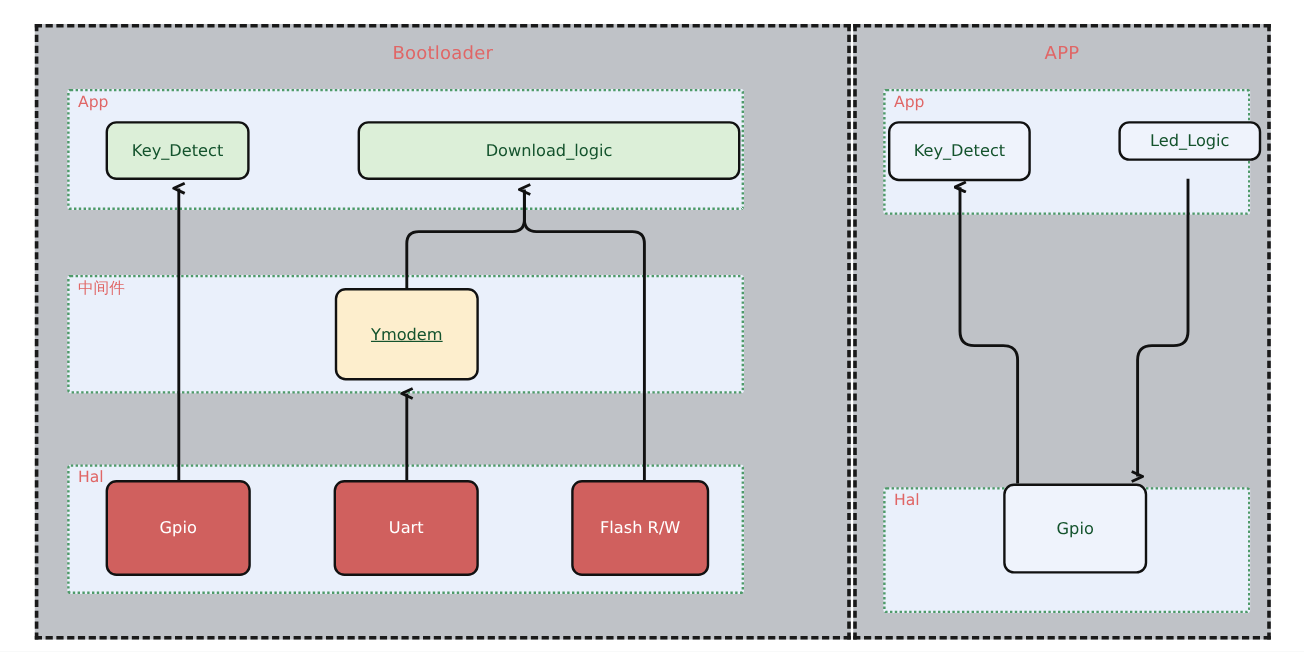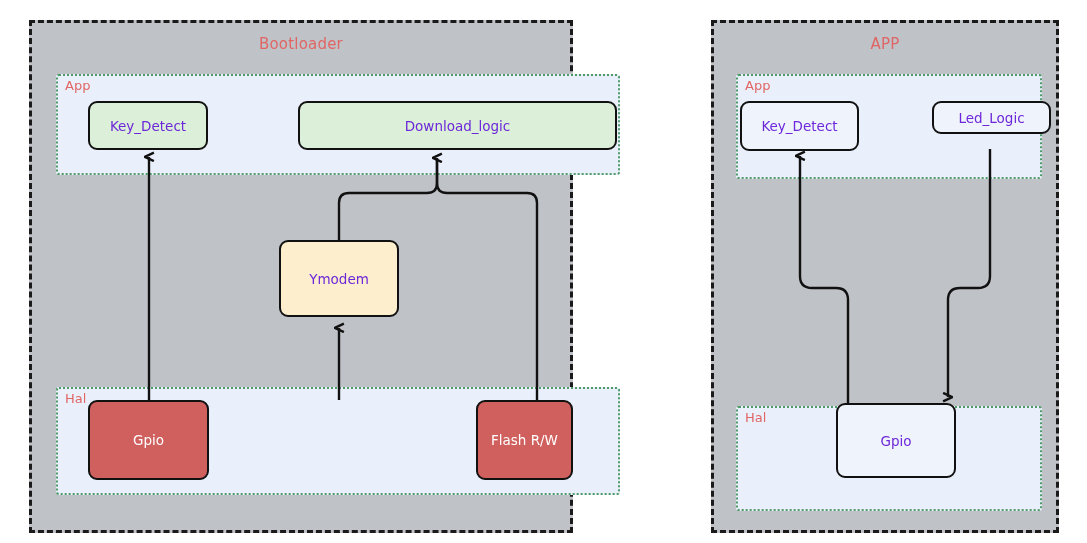--- a/index.html
+++ b/index.html
@@ -56,26 +56,26 @@
   .node {
     position: absolute;
     box-sizing: border-box;
     border: 2.5px solid #111111;
     border-radius: 9px;
     display: flex;
     align-items: center;
     justify-content: center;
     font-size: 13.5px;
     line-height: 16px;
-    color: #6d28d9;
+    color: #14532d;
     text-align: center;
     white-space: nowrap;
   }
   .node.green { background: #dcefd8; }
-  .node.yellow { background: #fdeecd; }
+  .node.yellow { background: #fdeecd; text-decoration: underline; }
   .node.red { background: #d0605e; color: #ffffff; }
   .node.plain { background: #eff3fc; }
 
   
   #wires {
     position: absolute;
     left: 0;
     top: 0;
     width: 1087px;
     height: 543px;
@@ -87,27 +87,30 @@
     stroke-width: 2.4;
     stroke-linecap: butt;
     stroke-linejoin: round;
   }
 </style>
 </head>
 <body>
 
 <div id="canvas">
 
-  <div class="panel" style="left:29px; top:20px; width:544px; height:513px;">
+  <div class="panel" style="left:29px; top:20px; width:680px; height:513px;">
     <div class="panel-title">Bootloader</div>
 
     <div class="band" style="left:24px; top:51px; width:564px; height:101px;">
       <div class="band-label">App</div>
     </div>
 
+    <div class="band" style="left:24px; top:206px; width:564px; height:99px;">
+      <div class="band-label">中间件</div>
+    </div>
 
     <div class="band" style="left:24px; top:364px; width:564px; height:108px;">
       <div class="band-label">Hal</div>
     </div>
   </div>
 
   <div class="panel" style="left:711px; top:20px; width:348px; height:513px;">
     <div class="panel-title">APP</div>
 
     <div class="band" style="left:22px; top:51px; width:306px; height:105px;">
@@ -160,22 +163,25 @@
   </div>
 
   <div class="node yellow" style="left:279px; top:240px; width:120px; height:77px;">
     <span>Ymodem</span>
   </div>
 
   <div class="node red" style="left:88px; top:400px; width:121px; height:80px;">
     <span>Gpio</span>
   </div>
 
+  <div class="node red" style="left:278px; top:400px; width:121px; height:80px;">
+    <span>Uart</span>
+  </div>
 
-  <div class="node red" style="left:476px; top:400px; width:97px; height:80px;">
+  <div class="node red" style="left:476px; top:400px; width:115px; height:80px;">
     <span>Flash R/W</span>
   </div>
 
   <div class="node plain" style="left:740px; top:101px; width:119px; height:50px;">
     <span>Key_Detect</span>
   </div>
 
   <div class="node plain" style="left:932px; top:101px; width:119px; height:33px;">
     <span>Led_Logic</span>
   </div>

